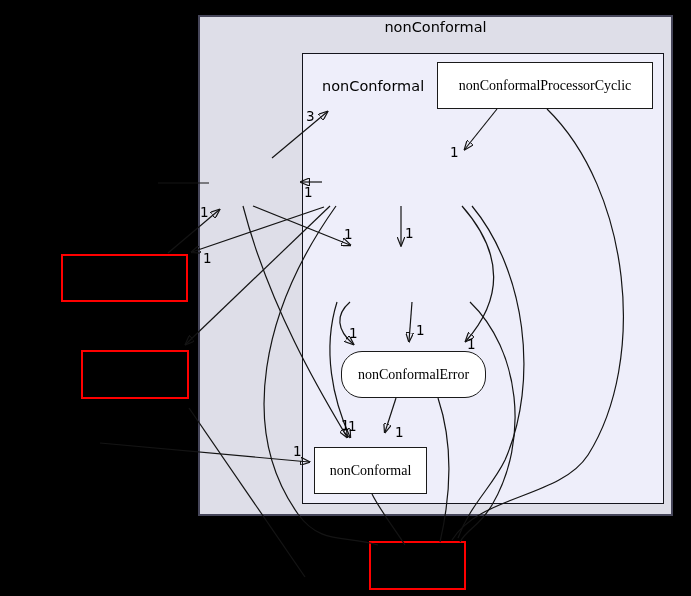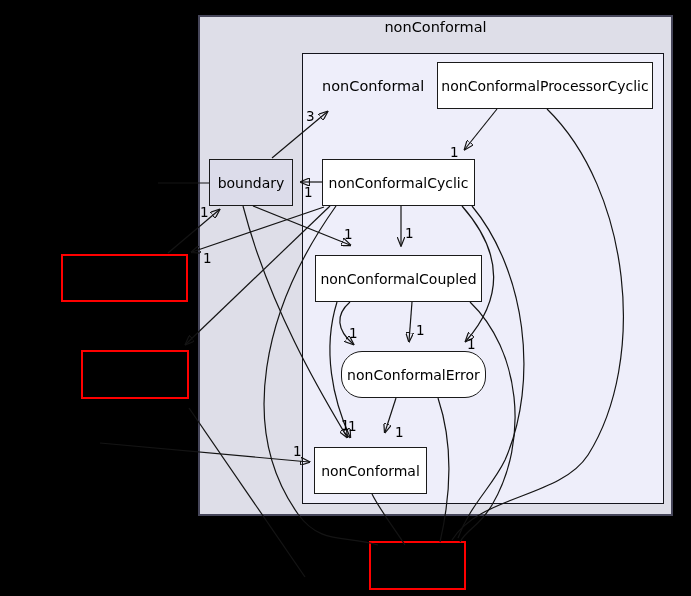--- a/index.html
+++ b/index.html
@@ -6,52 +6,43 @@
   .stage{position:relative;width:691px;height:596px;background:#000;overflow:hidden;
          font-family:"DejaVu Sans","Liberation Sans",sans-serif;padding-left:16px;}
   .cluster{position:absolute;box-sizing:border-box;}
   .cluster-outer{left:198px;top:15px;width:475px;height:501px;background:#dedee8;border:2px solid #46465a;}
   .cluster-inner{left:302px;top:53px;width:362px;height:451px;background:#eeeefa;border:1px solid #14141c;}
   .cluster-title{position:absolute;color:#000;font-size:14.5px;white-space:nowrap;}
   .title-outer{left:198px;top:19px;width:475px;text-align:center;}
   .title-inner{left:322px;top:78px;}
   .node{position:absolute;box-sizing:border-box;background:#fff;border:1px solid #1a1a1a;
         color:#000;font-size:14px;display:flex;align-items:center;justify-content:center;
-        white-space:nowrap;z-index:3;}
+        white-space:nowrap;z-index:3;font-family:Liberation Serif, serif;}
   .node-dir-parent{background:#dcdcea;}
   .node-truncated{background:transparent;border:2px solid #ff0000;z-index:2;}
   svg.edges{position:absolute;left:0;top:0;z-index:4;pointer-events:none;}
   svg.edges path{fill:none;stroke:#141414;stroke-width:1.2;}
   svg.edges text{fill:#000;font-family:"DejaVu Sans","Liberation Sans",sans-serif;font-size:13.5px;}
 </style>
 </head>
 <body>
 
 <div class="stage">
 
   <div class="cluster cluster-outer"></div>
   <div class="cluster cluster-inner"></div>
   <div class="cluster-title title-outer">nonConformal</div>
   <div class="cluster-title title-inner">nonConformal</div>
 
   <div class="node" style="left:437px;top:62px;width:216px;height:47px;">
     <span>nonConformalProcessorCyclic</span>
   </div>
 
-  <div class="node node-dir-parent" style="left:209px;top:159px;width:84px;height:47px;">
-    <span>boundary</span>
-  </div>
 
-  <div class="node" style="left:322px;top:159px;width:153px;height:47px;">
-    <span>nonConformalCyclic</span>
-  </div>
 
-  <div class="node" style="left:315px;top:255px;width:167px;height:47px;">
-    <span>nonConformalCoupled</span>
-  </div>
 
   <div class="node" style="left:341px;top:351px;width:145px;height:47px;border-radius:21px;">
     <span>nonConformalError</span>
   </div>
 
   <div class="node" style="left:314px;top:447px;width:113px;height:47px;">
     <span>nonConformal</span>
   </div>
 
   <div class="node node-truncated" style="left:61px;top:254px;width:127px;height:48px;">

